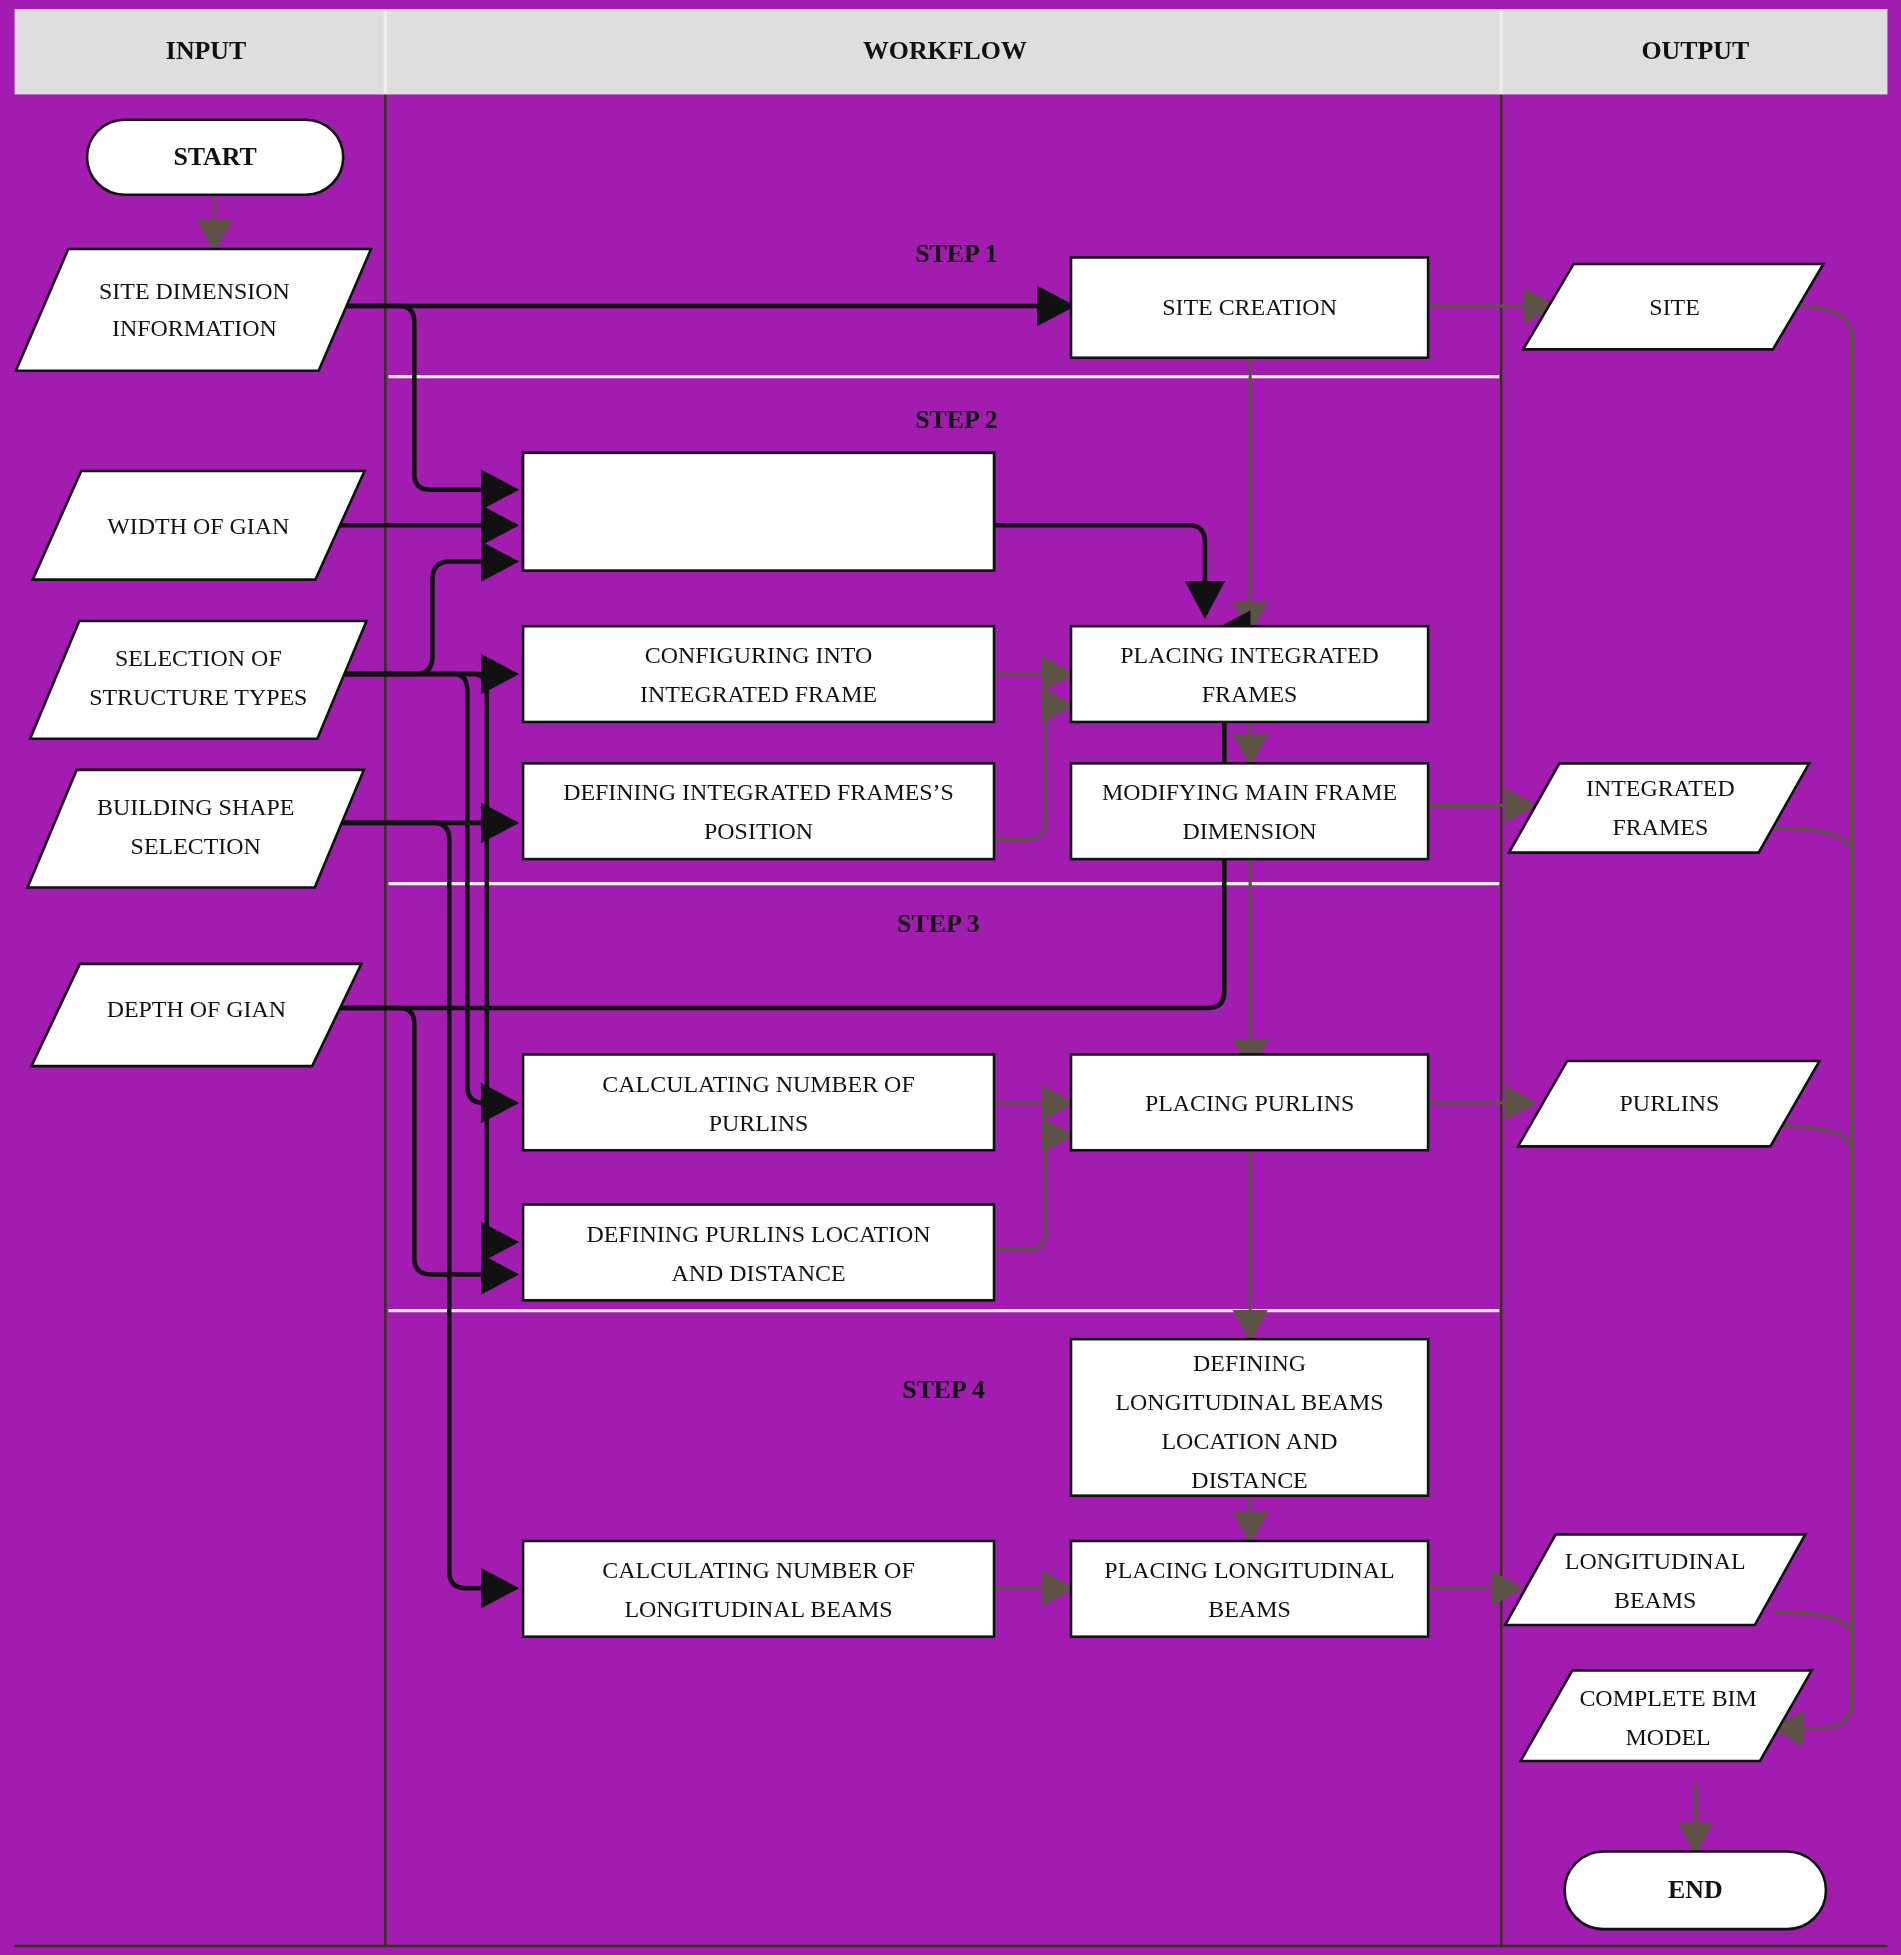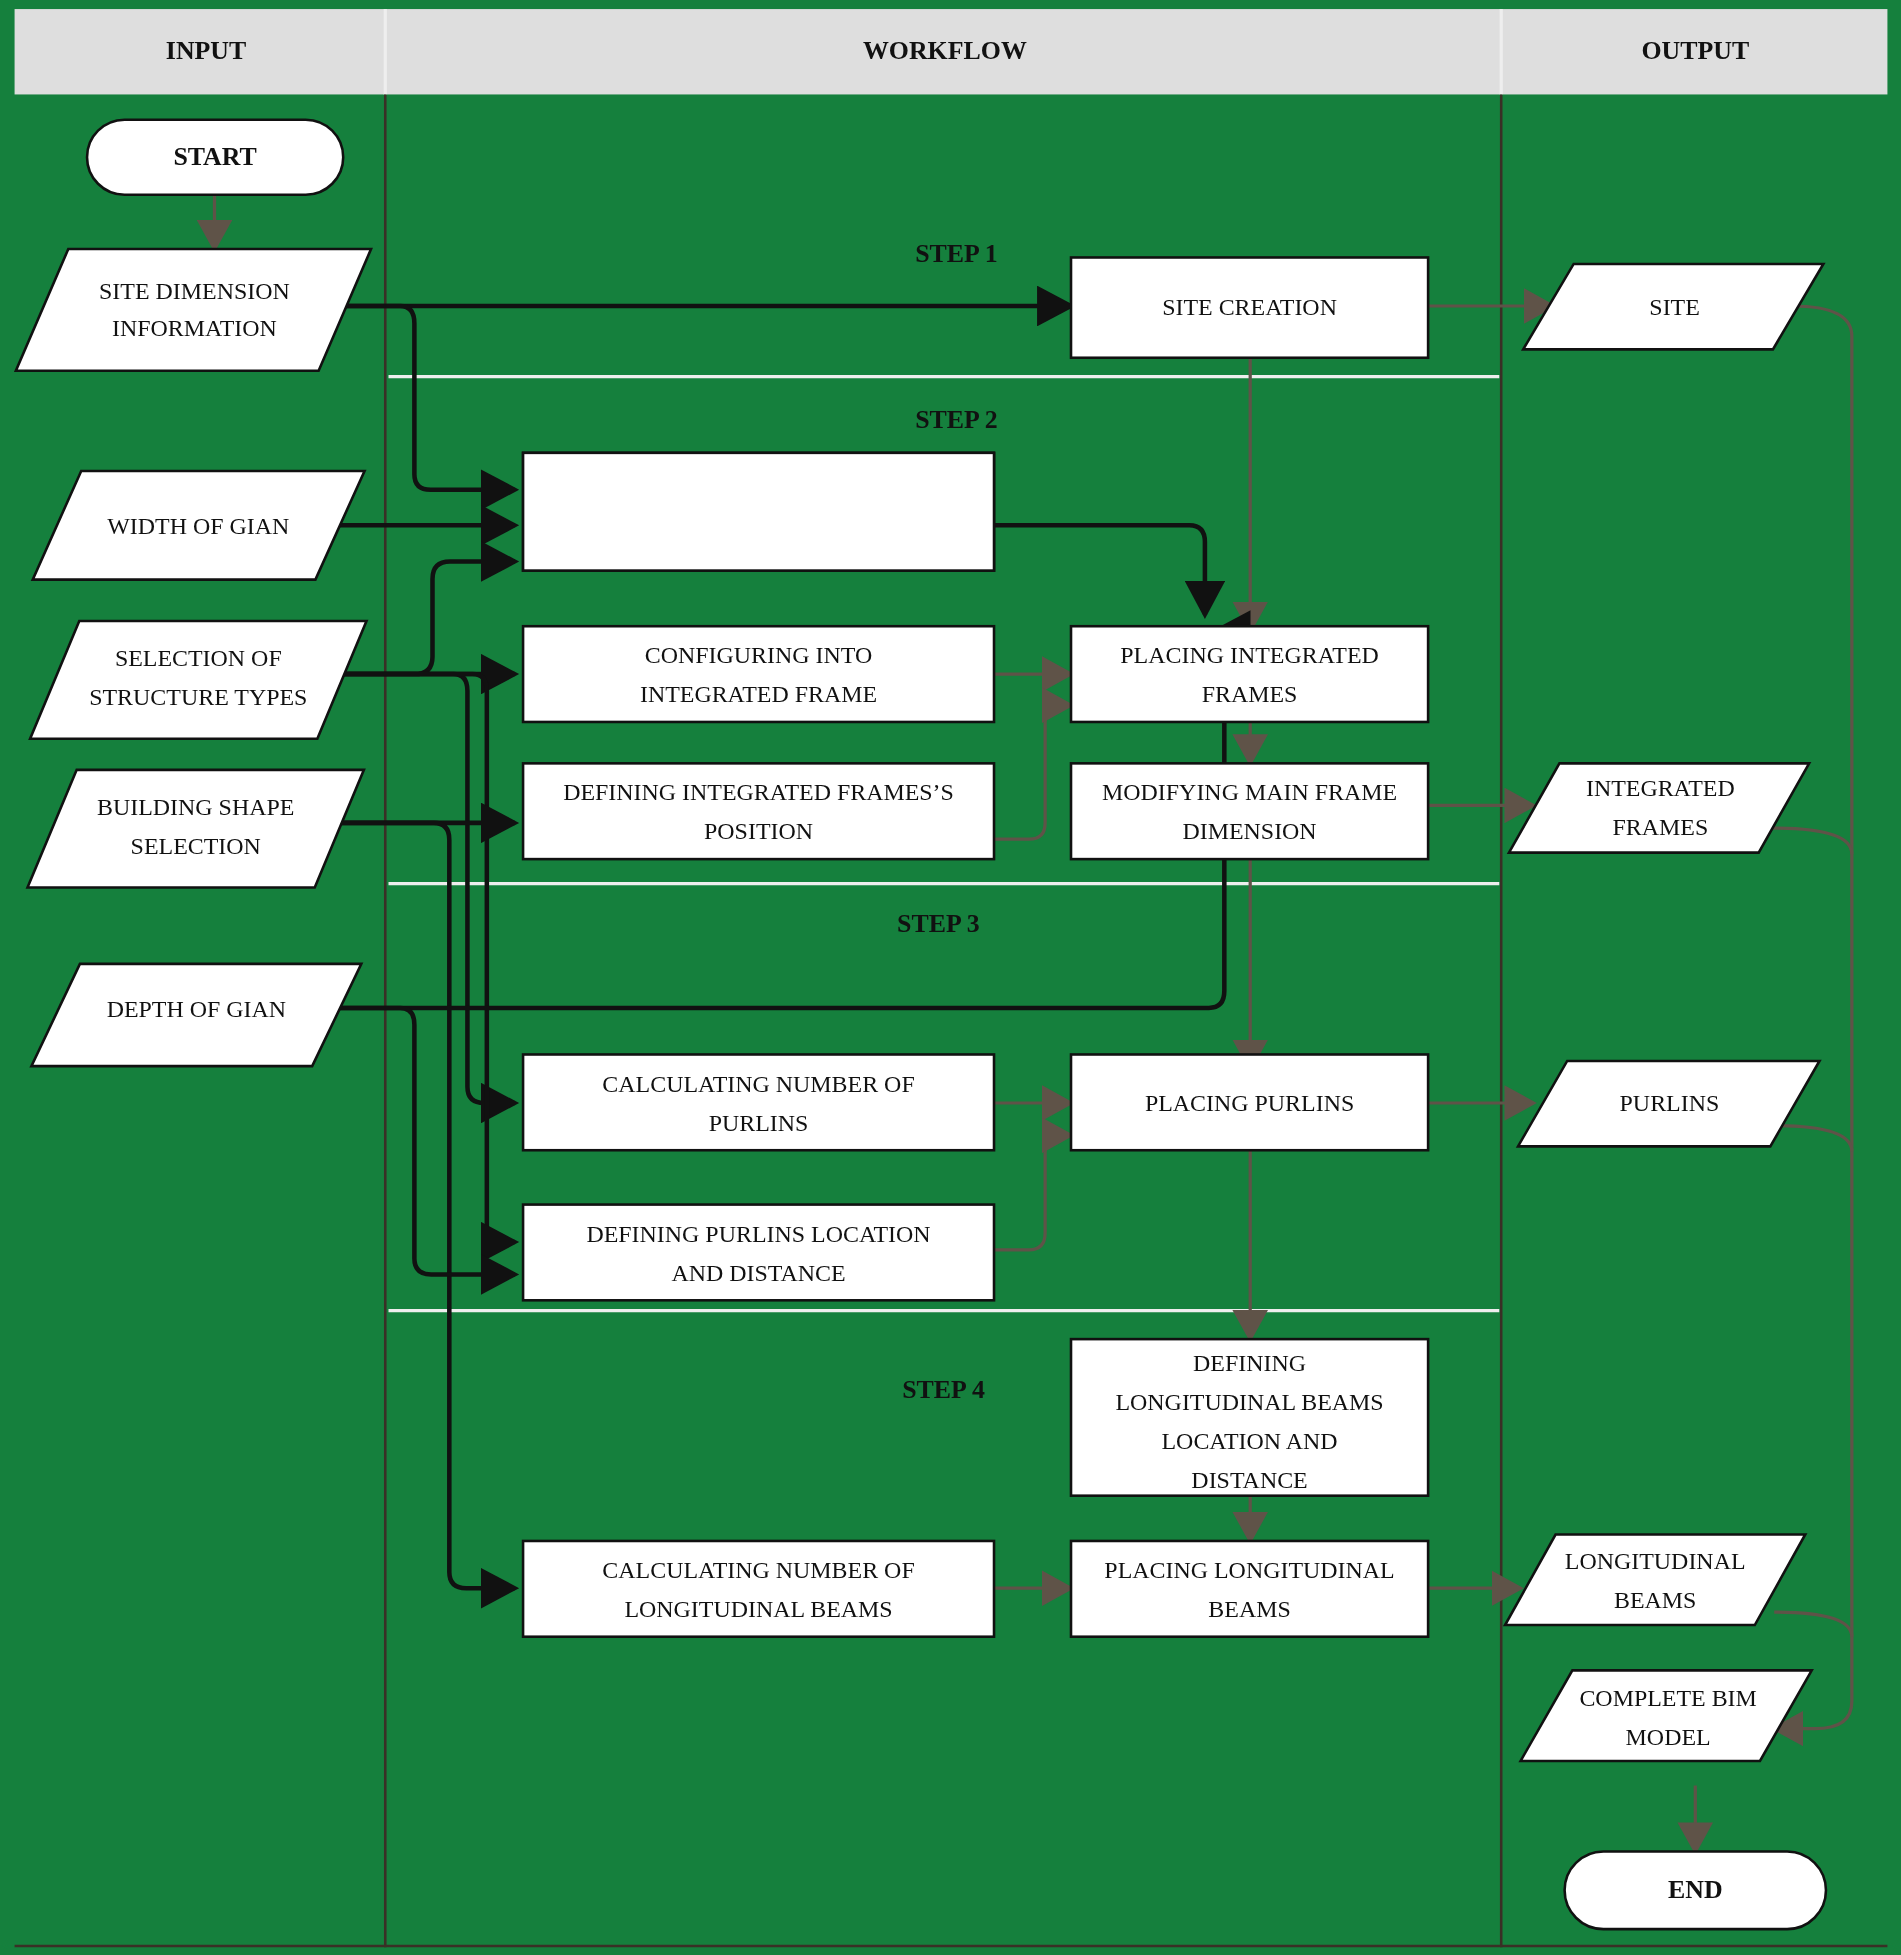--- a/index.html
+++ b/index.html
@@ -1,17 +1,17 @@
 <!DOCTYPE html>
 <html style="font-size:10.4px"><head>
 <meta charset="utf-8">
 <style>
   html,body{margin:0;padding:0;background:#ffffff;}
   body{font-family:"Liberation Serif", serif;}
-  #root{position:relative;width:1902px;height:1955px;background:#15803d;overflow:hidden;}
+  #root{position:relative;width:1902px;height:1955px;background:#a21caf;overflow:hidden;}
   svg{position:absolute;left:0;top:0;width:1902px;height:1955px;}
   .hdr{fill:#dedede;}
   .hdrtxt{font-family:"Liberation Serif",serif;font-weight:bold;font-size:40px;fill:#111;text-anchor:middle;dominant-baseline:middle;}
   .steptxt{font-family:"Liberation Serif",serif;font-weight:bold;font-size:40px;fill:#111;text-anchor:middle;dominant-baseline:middle;}
   .nodetxt{font-family:"Liberation Serif",serif;font-size:37px;fill:#111;text-anchor:middle;}
   .termtxt{font-family:"Liberation Serif",serif;font-weight:bold;font-size:40px;fill:#111;text-anchor:middle;dominant-baseline:middle;}
   .shape{fill:#ffffff;stroke:#111111;stroke-width:4;}
   .term{fill:#ffffff;stroke:#111111;stroke-width:4;}
   .gridline{stroke:#eeeeee;stroke-width:5;}
   .collineDark{stroke:#3a3026;stroke-width:4;}

